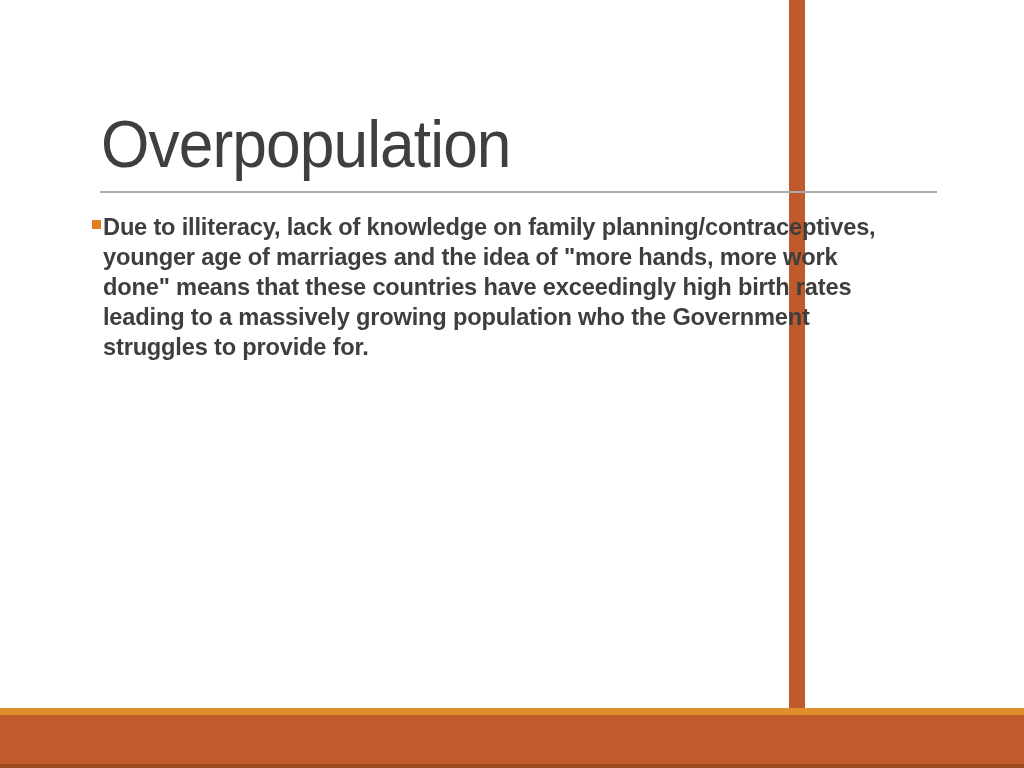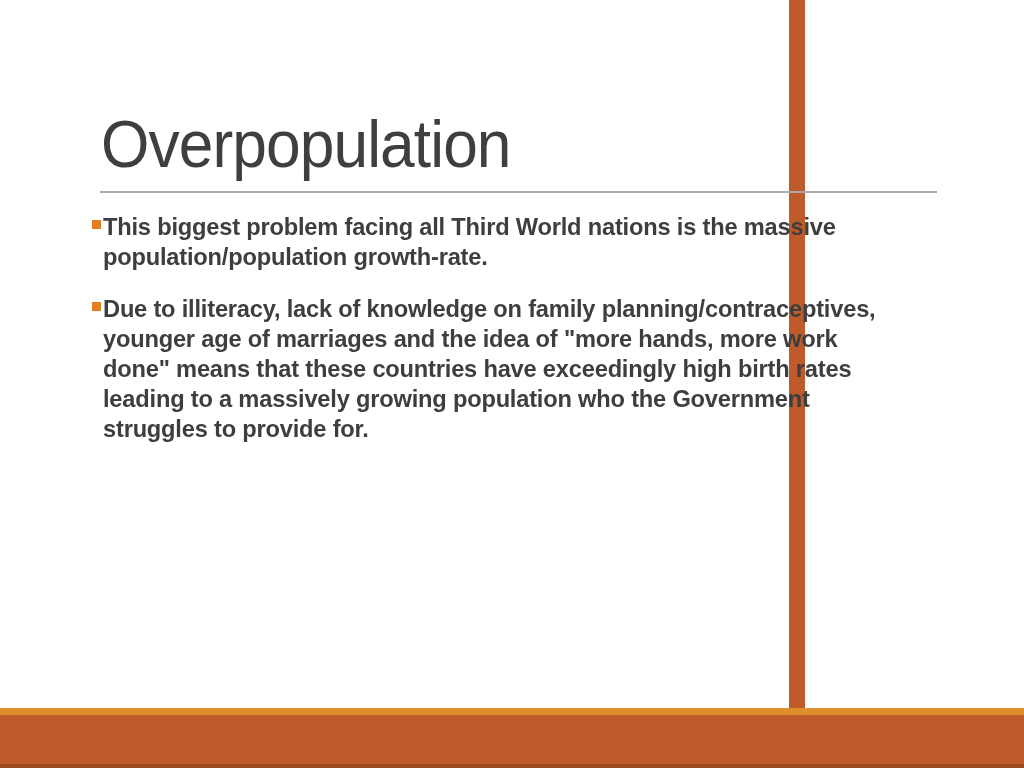--- a/index.html
+++ b/index.html
@@ -85,25 +85,20 @@
 <div class="slide" style="--accent-bar: #bf5b2a; --band-light: #e08e2b; --band-rust: #c05b2b; --band-edge: #9d4a1e; --bullet-marker: #e2801f; --title-text: #3f3f3f; --body-text: #3e3e3e; --rule: #ababab;">
 
   <div class="accent-bar"></div>
 
   <div class="title">Overpopulation</div>
 
   <div class="title-rule"></div>
 
   <div class="content">
 
-    <div class="bullet">
-      <span class="marker"></span>
-      <div class="line">This biggest problem facing all Third World nations is the massive</div>
-      <div class="line">population/population growth-rate.</div>
-    </div>
 
     <div class="bullet">
       <span class="marker"></span>
       <div class="line">Due to illiteracy, lack of knowledge on family planning/contraceptives,</div>
       <div class="line">younger age of marriages and the idea of "more hands, more work</div>
       <div class="line">done" means that these countries have exceedingly high birth rates</div>
       <div class="line">leading to a massively growing population who the Government</div>
       <div class="line">struggles to provide for.</div>
     </div>
 

